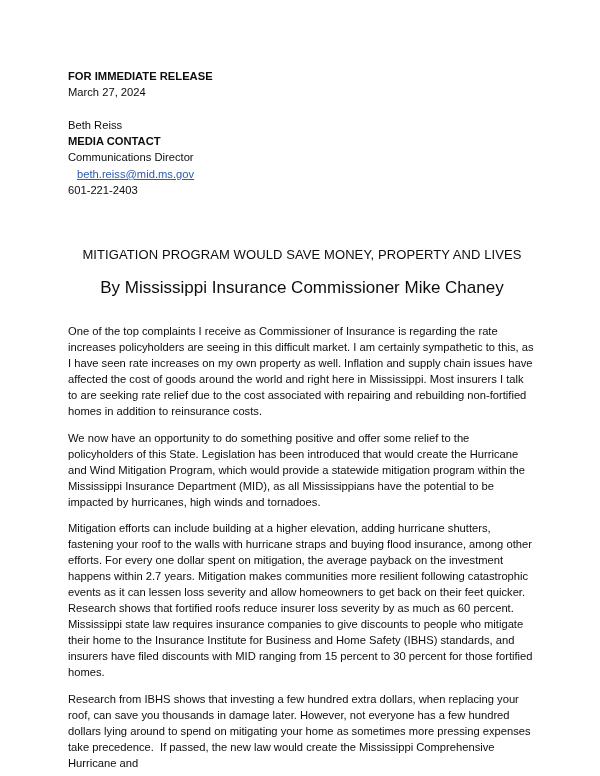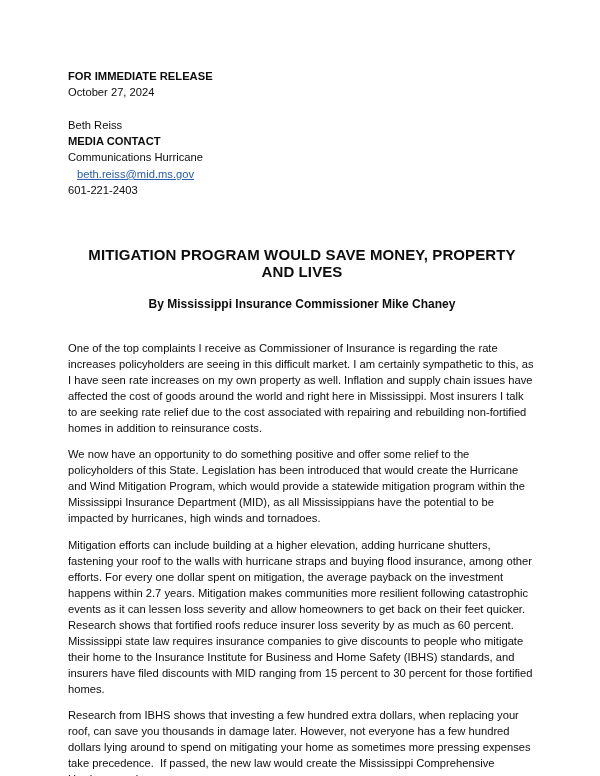--- a/index.html
+++ b/index.html
@@ -48,29 +48,29 @@
     color: #2a5db0;
     text-decoration: underline;
     display: inline-block;
     padding-left: 9px;
   }
   .headline-block {
     margin-top: 49px;
     text-align: center;
   }
   .headline {
-    font-weight: bold;
-    font-size: 15px;
+    font-weight: normal;
+    font-size: 13px;
     line-height: 16.3px;
     letter-spacing: 0.1px;
     margin: 4px;
   }
   .byline {
-    font-weight: bold;
-    font-size: 12px;
+    font-weight: normal;
+    font-size: 17px;
     line-height: 16.3px;
     margin: 16.5px 0 0 0;
   }
   .article {
     margin-top: 27px;
   }
   .article p {
     margin: 0 0 10.5px 0;
     font-size: 11.2px;
     line-height: 16px;
@@ -82,25 +82,25 @@
 </style>
 </head>
 <body>
 
 <div class="page">
 
   <div class="doc-body">
 
     <div class="release-header">
       <span class="hdr-line bold">FOR IMMEDIATE RELEASE</span>
-      <span class="hdr-line">October 27, 2024</span>
+      <span class="hdr-line">March 27, 2024</span>
       <span class="spacer-line"></span>
       <span class="hdr-line">Beth Reiss</span>
       <span class="hdr-line bold">MEDIA CONTACT</span>
-      <span class="hdr-line">Communications Hurricane</span>
+      <span class="hdr-line">Communications Director</span>
       <span class="hdr-line"><a class="email-link" href="#">beth.reiss@mid.ms.gov</a></span>
       <span class="hdr-line">601-221-2403</span>
     </div>
 
     <div class="headline-block">
       <div class="headline">MITIGATION PROGRAM WOULD SAVE MONEY, PROPERTY AND LIVES</div>
       <div class="byline">By Mississippi Insurance Commissioner Mike Chaney</div>
     </div>
 
     <div class="article">

